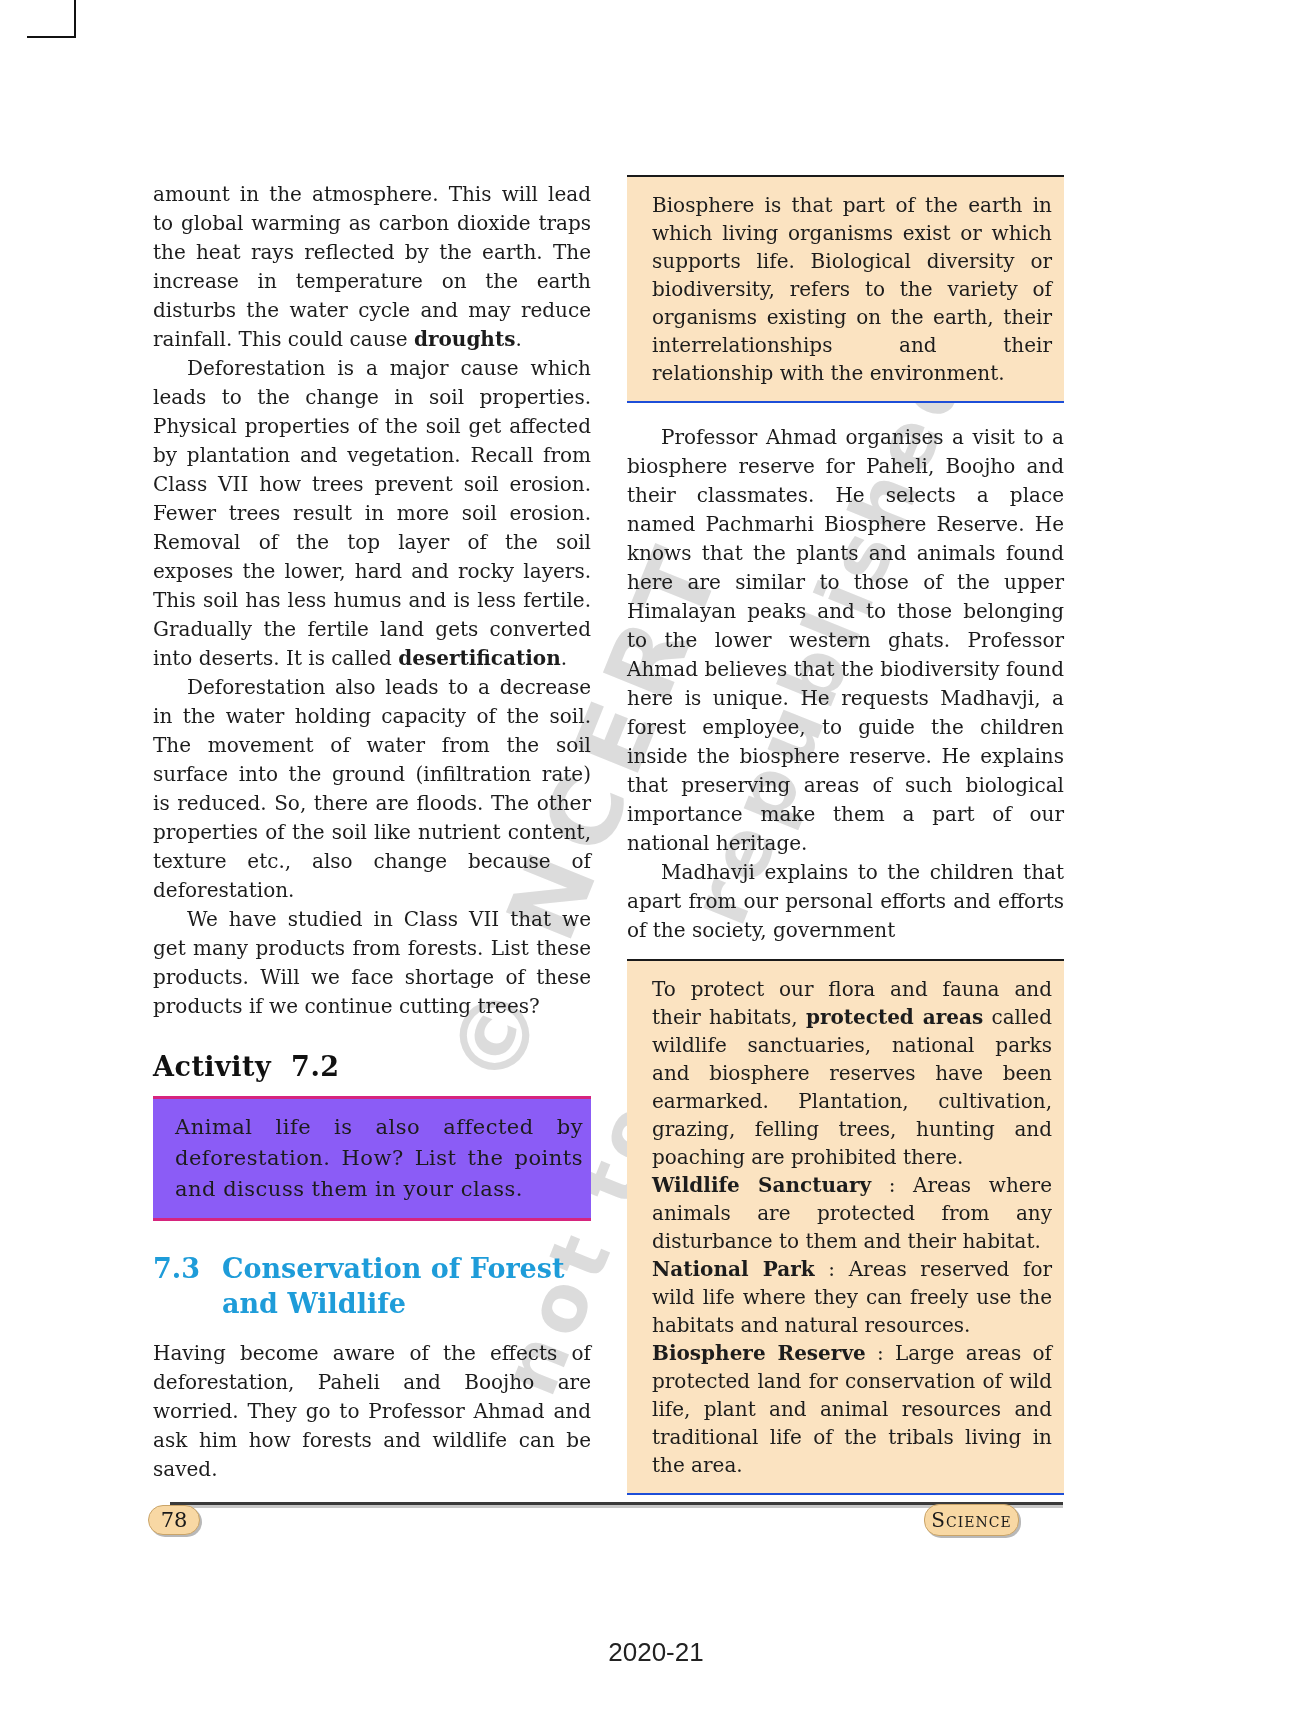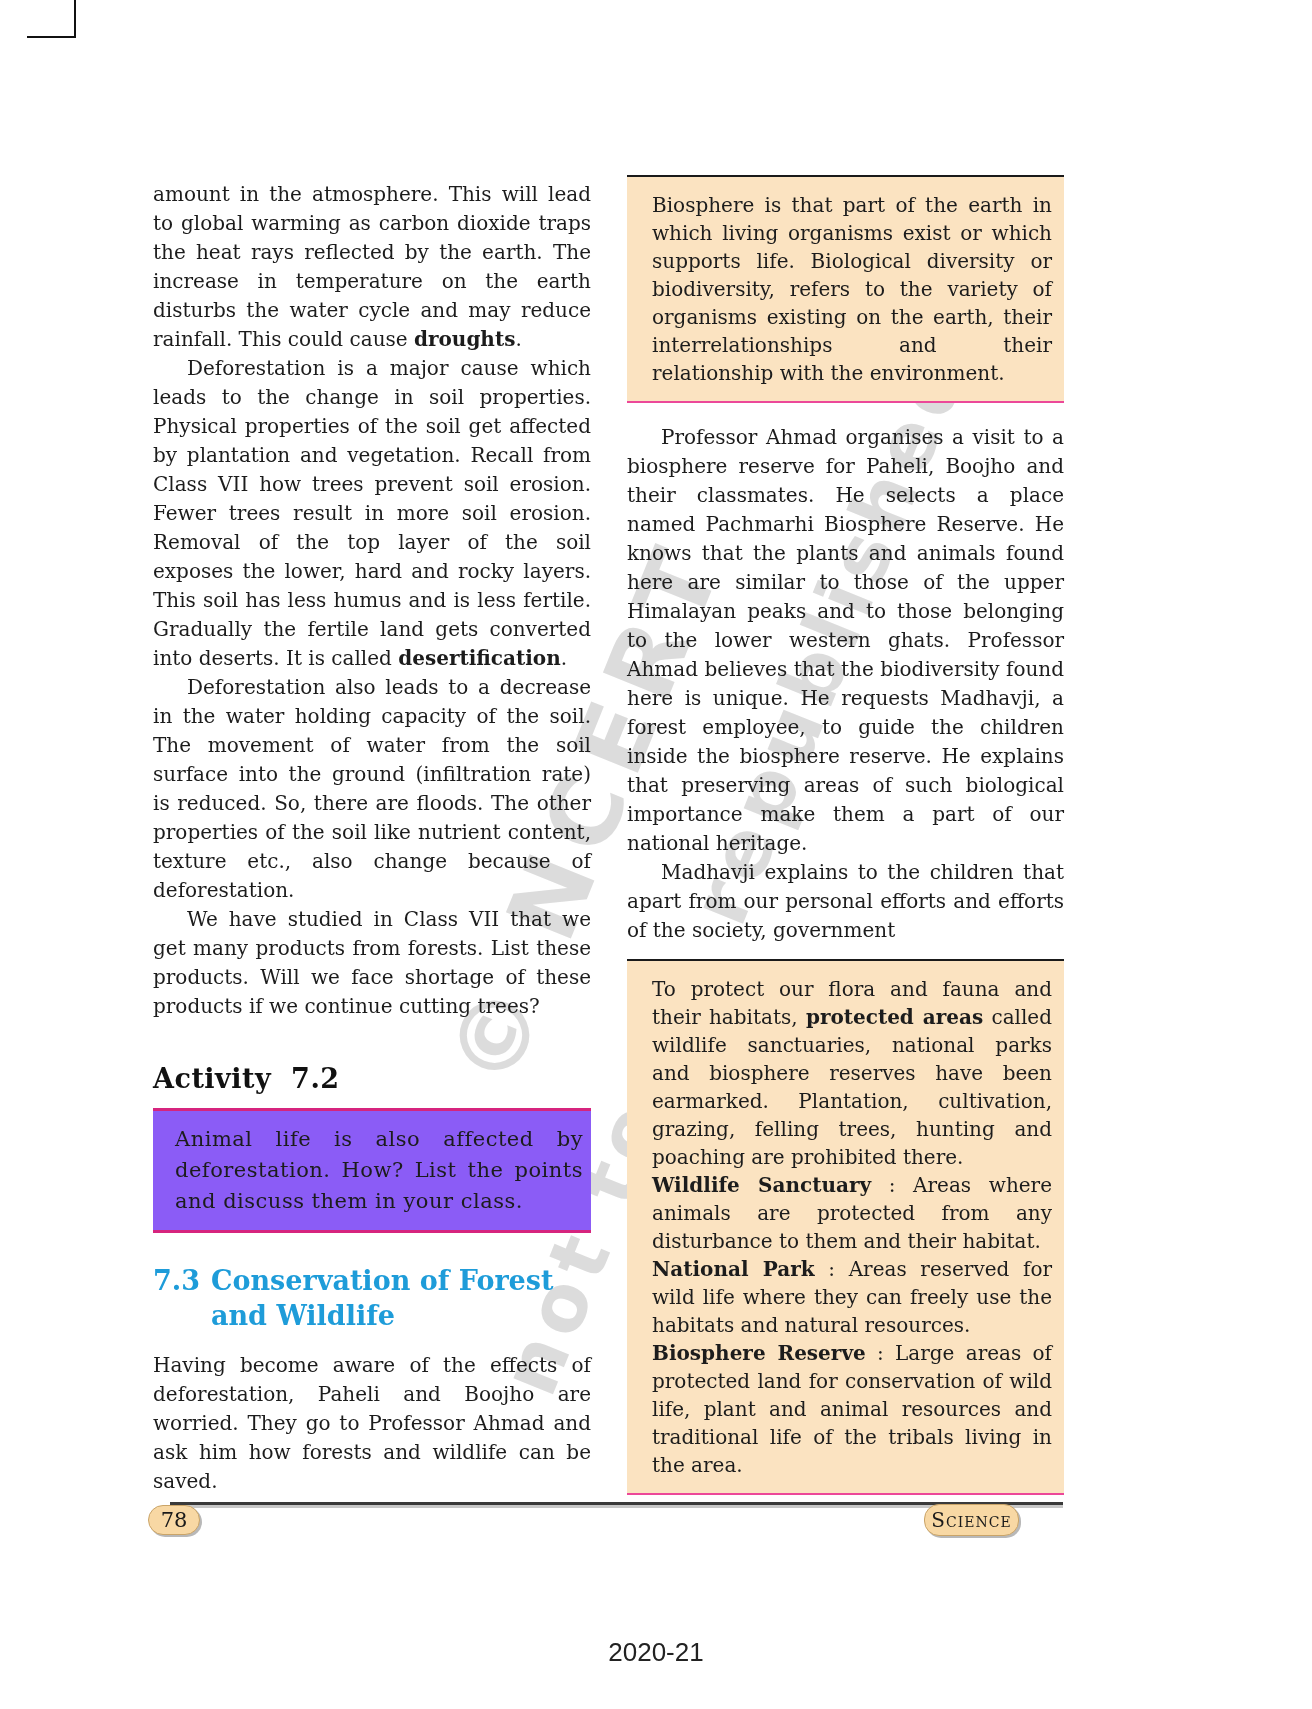--- a/index.html
+++ b/index.html
@@ -24,39 +24,39 @@
 
   .col{position:absolute; top:180px; width:438px; z-index:1;}
   .col.left{left:153px;}
   .col.right{left:627px; top:175px; width:437px;}
 
   p.body{margin:0; font-size:20px; line-height:29px; text-align:justify;}
   p.indent{text-indent:34px;}
 
   
   .activity-heading{
-    margin:42px 0 14px 0; font-size:27px; font-weight:bold; color:#111;
+    margin:30px 0 14px 0; font-size:27px; font-weight:bold; color:#111;
     word-spacing:10px; letter-spacing:0.5px;
   }
   .activity-box{
     background:#8b5cf6; border-top:3px solid #D6247E; border-bottom:3px solid #D6247E;
     padding:13px 8px 13px 22px;
   }
   .activity-box p{margin:0; font-size:21px; line-height:31px; text-align:justify; letter-spacing:0.5px;}
 
   
   .section-heading{
-    display:flex; gap:11px; margin:30px 0 18px 0;
+    display:flex; gap:22px; margin:30px 0 18px 0;
     color:#1E9CD9; font-size:27px; font-weight:bold; line-height:35px;
   }
   .section-heading .num{flex:0 0 auto;}
 
   
   .info-box{
-    background:#FBE3C1; border-top:2px solid #1a1a1a; border-bottom:2px solid #ec4899;
+    background:#FBE3C1; border-top:2px solid #1a1a1a; border-bottom:2px solid #1d4ed8;
     padding:14px 12px 14px 25px; margin:0 0 20px 0;
   }
   .info-box p{margin:0; font-size:20px; line-height:28px; text-align:justify;}
   .info-box.protected{margin-top:14px; margin-bottom:0;}
 
   
   .footer-rule{
     position:absolute; left:170px; top:1502px; width:893px; height:3px;
     background:#3a3a3a; box-shadow:0 3px 0 rgba(0,0,0,0.22); z-index:1;
   }

